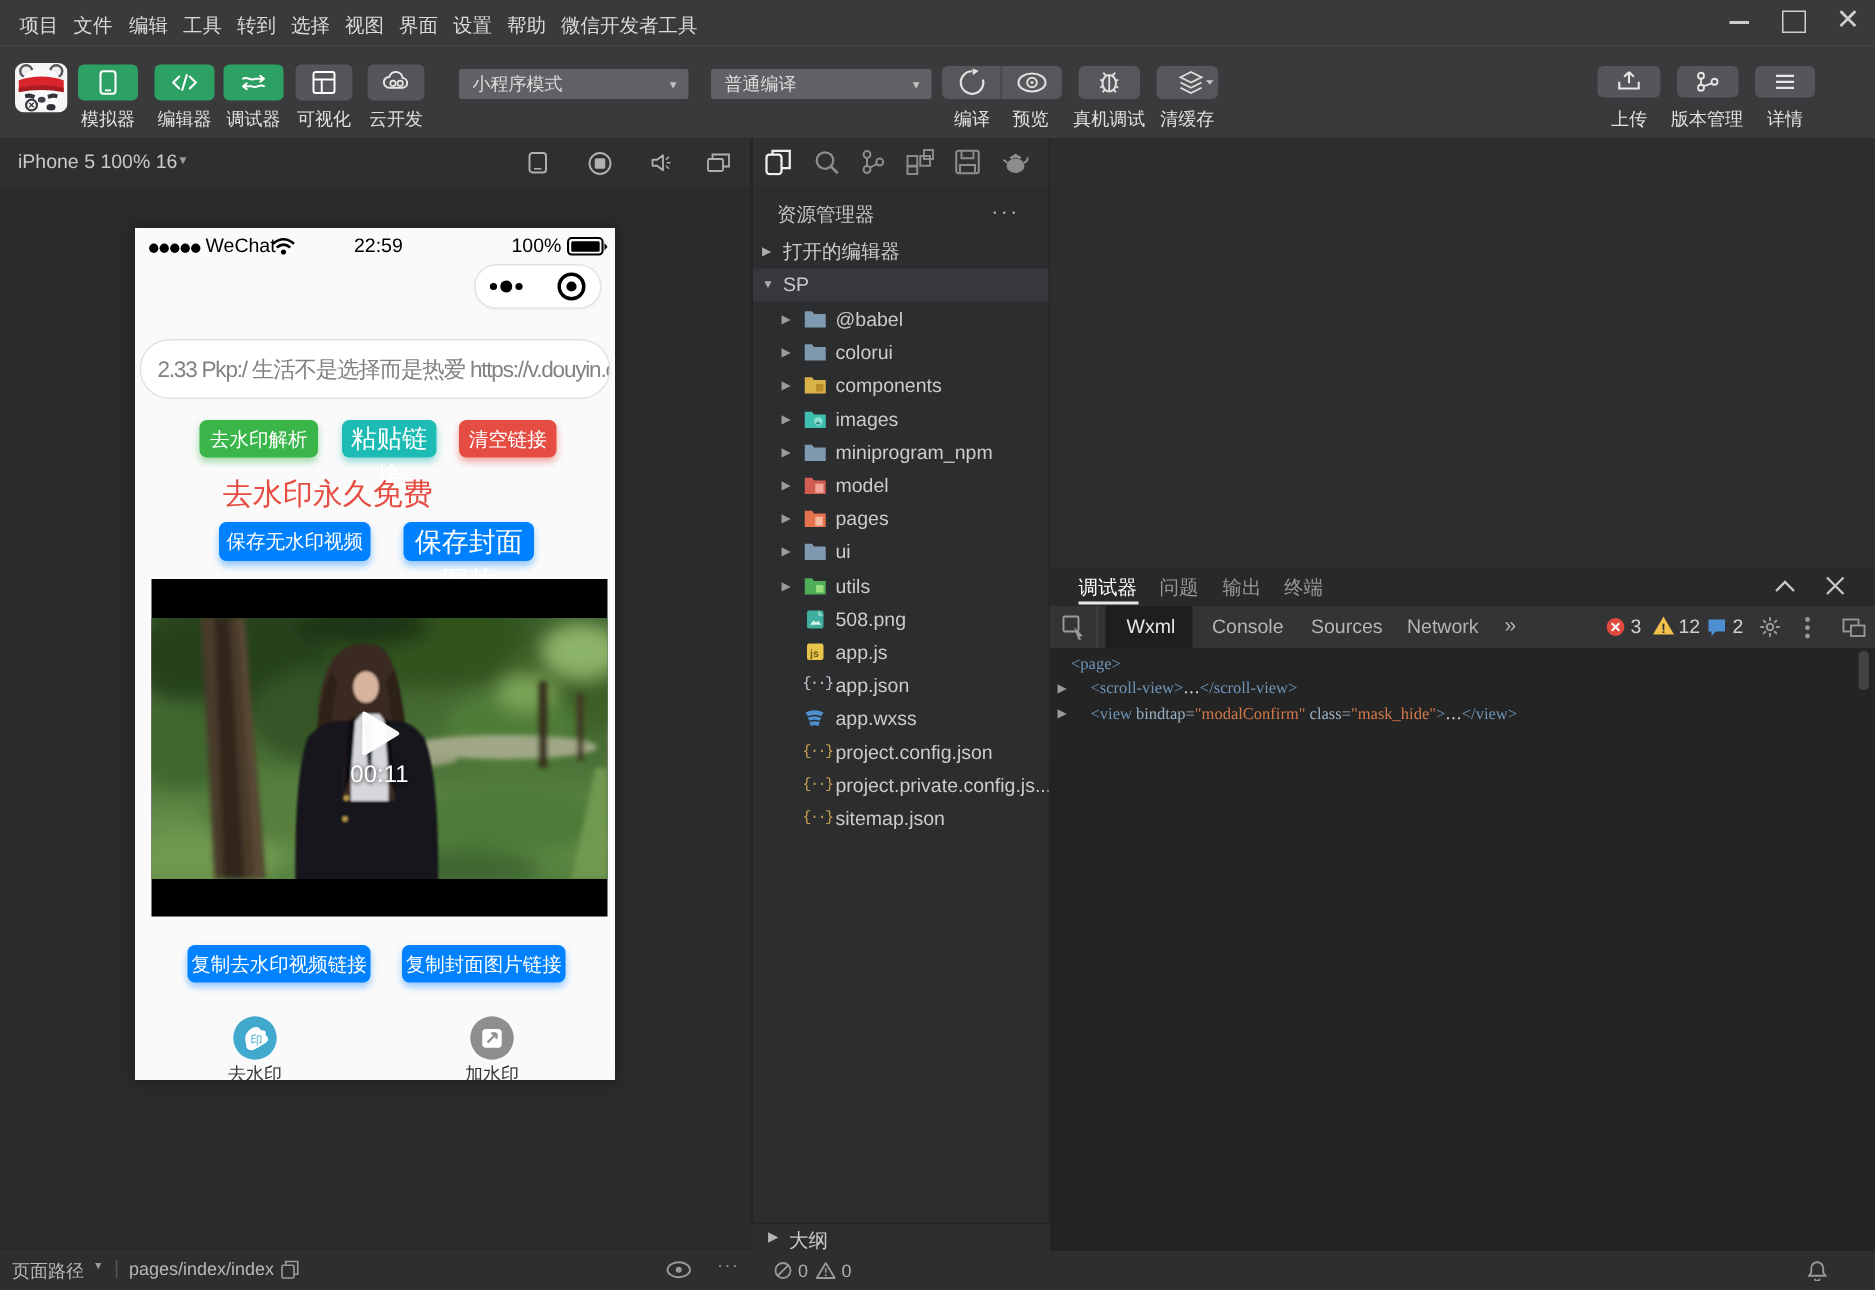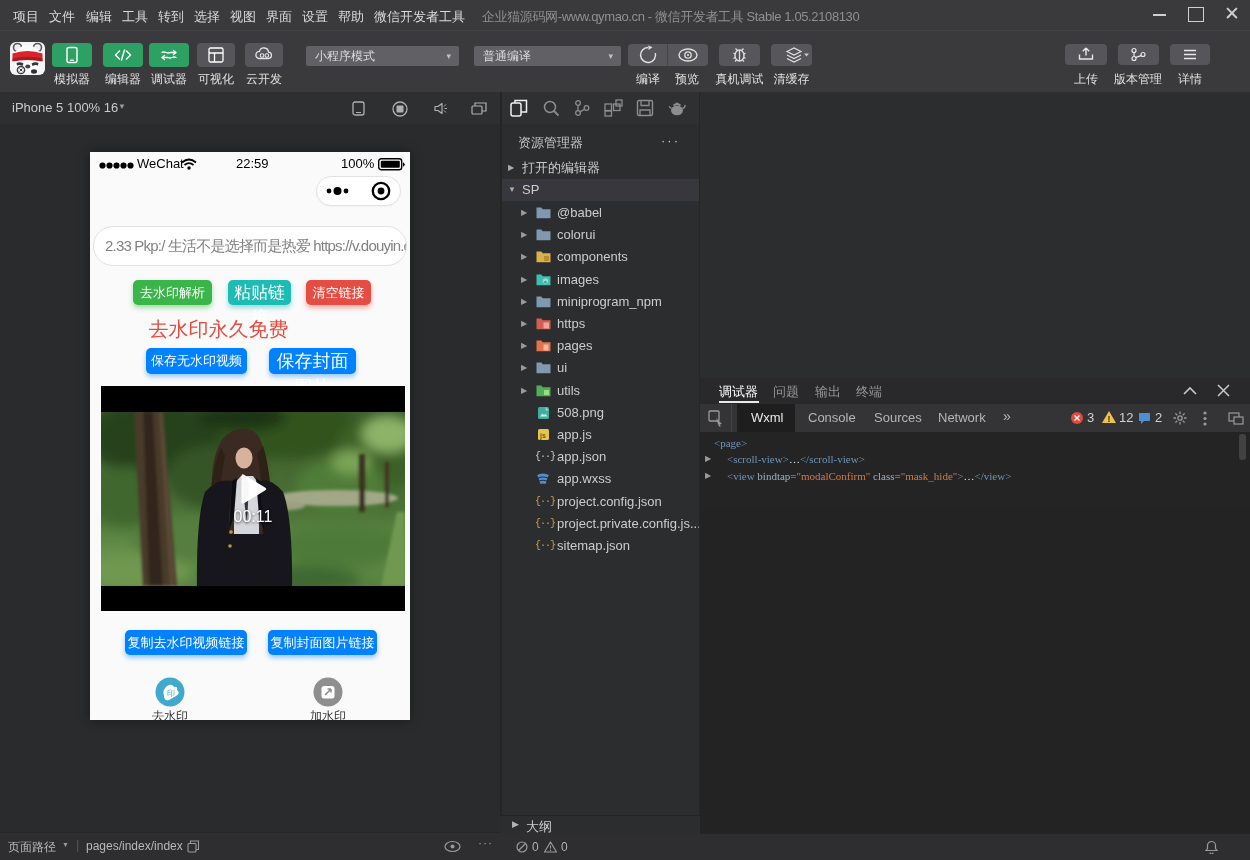--- a/index.html
+++ b/index.html
@@ -59,21 +59,20 @@
   <span class="mi" style="left:49px">文件</span>
   <span class="mi" style="left:86px">编辑</span>
   <span class="mi" style="left:122px">工具</span>
   <span class="mi" style="left:158px">转到</span>
   <span class="mi" style="left:194px">选择</span>
   <span class="mi" style="left:230px">视图</span>
   <span class="mi" style="left:266px">界面</span>
   <span class="mi" style="left:302px">设置</span>
   <span class="mi" style="left:338px">帮助</span>
   <span class="mi" style="left:374px">微信开发者工具</span>
-  <span id="wintitle">企业猫源码网-www.qymao.cn - 微信开发者工具 Stable 1.05.2108130</span>
   <div id="wc-min"></div>
     <div id="wc-max"></div>
     <div id="wc-close">✕</div>
 </div>
 
 <div id="toolbar">
 
   <svg class="abs" style="left:10px;top:11px" width="35" height="33" viewBox="0 0 35 33">
     <rect x="0" y="0" width="35" height="33" rx="6" fill="#f5f5f5"></rect>
     <circle cx="7.5" cy="5.5" r="4" fill="#eeeeee" stroke="#55565a" stroke-width="1.6"></circle>
@@ -436,21 +435,21 @@
         <path d="M.5 1.5 h4.8 l1.4 1.8 h7.8 v9 h-14 z" fill="#7e99b0"></path>
       </svg>
       <span class="txt">miniprogram_npm</span>
     </div>
   <div class="row" style="top:221px">
       <span class="arr2">▶</span>
       <svg class="ficon" viewBox="0 0 15 13">
         <path d="M.5 1.5 h4.8 l1.4 1.8 h7.8 v9 h-14 z" fill="#d25e52"></path>
         <rect x="7.5" y="5.5" width="5.5" height="6" fill="#f0a59b"></rect>
       </svg>
-      <span class="txt">https</span>
+      <span class="txt">model</span>
     </div>
   <div class="row" style="top:243px">
       <span class="arr2">▶</span>
       <svg class="ficon" viewBox="0 0 15 13">
         <path d="M.5 1.5 h4.8 l1.4 1.8 h7.8 v9 h-14 z" fill="#e2734e"></path>
         <rect x="7.5" y="5.5" width="5" height="6" fill="#f5b79e"></rect>
       </svg>
       <span class="txt">pages</span>
     </div>
   <div class="row" style="top:265px">

